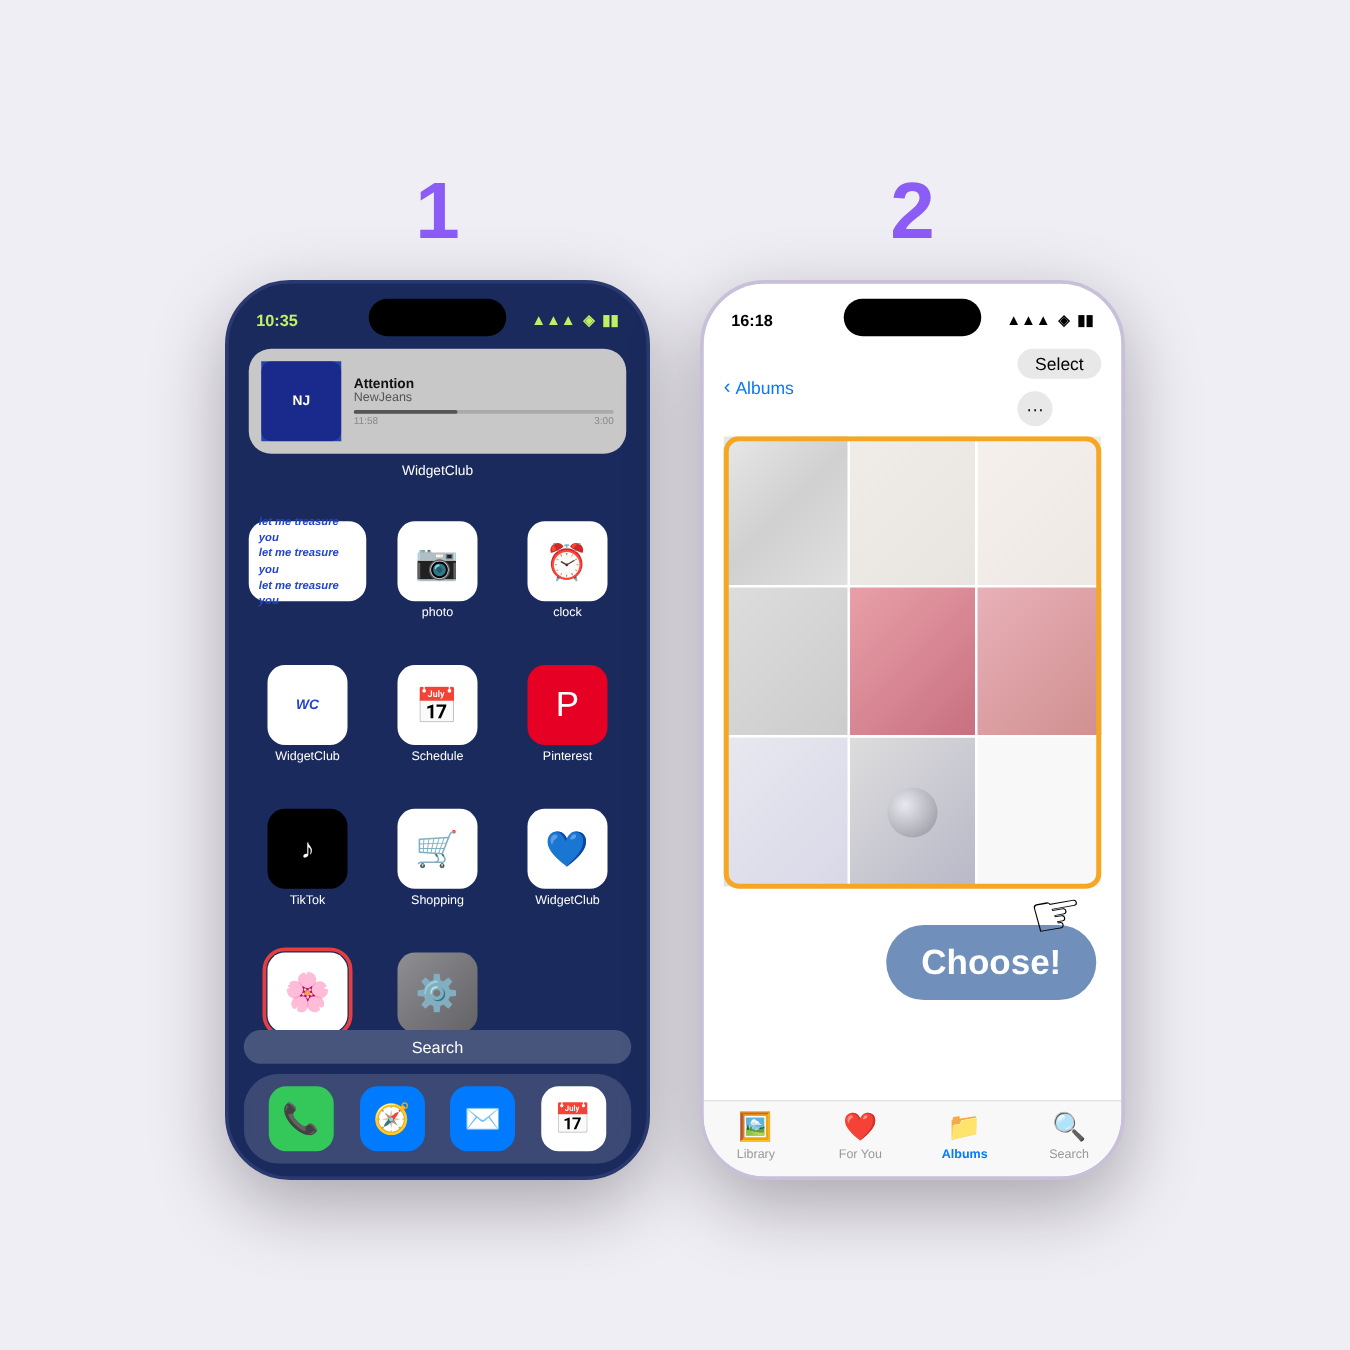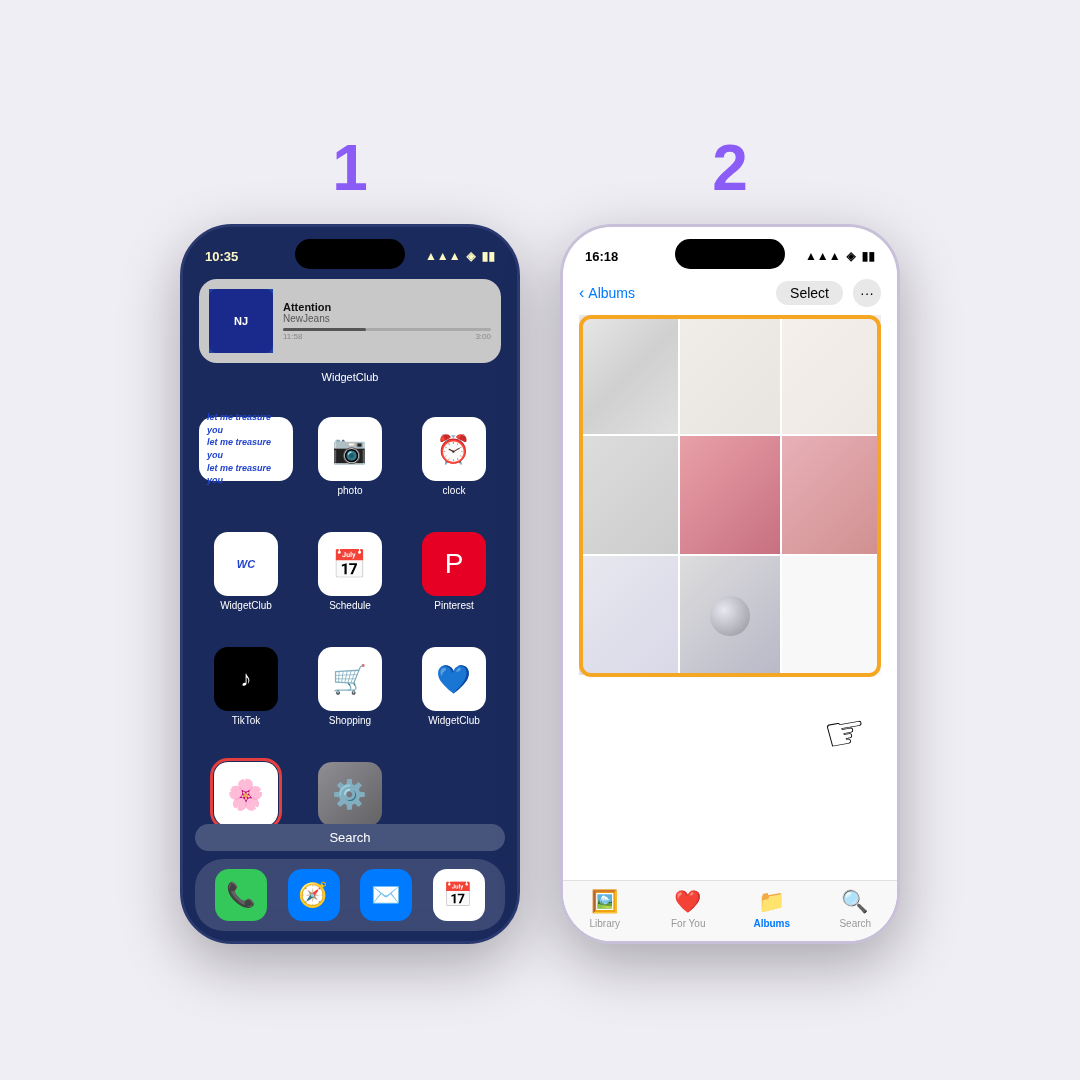--- a/index.html
+++ b/index.html
@@ -71,21 +71,21 @@
       background: #1a2a5c;
       display: flex;
       flex-direction: column;
       padding: 0;
     }
     .status-bar-1 {
       display: flex;
       justify-content: space-between;
       align-items: center;
       padding: 14px 22px 0;
-      color: #fef9c3;
+      color: #bef264;
       font-size: 13px;
       font-weight: 600;
       height: 44px;
     }
     .status-icons {
       display: flex;
       gap: 6px;
       align-items: center;
       font-size: 12px;
     }
@@ -290,21 +290,21 @@
     .nav-back {
       display: flex;
       align-items: center;
       gap: 4px;
       color: #007AFF;
       font-size: 14px;
     }
     .nav-actions {
       display: flex;
       gap: 10px;
-      align-items: center;
+      flex-direction: column;
     }
     .select-btn {
       background: #e8e8e8;
       border-radius: 14px;
       padding: 4px 14px;
       font-size: 14px;
       color: #000;
       font-weight: 500;
     }
     .more-btn {
@@ -576,20 +576,23 @@
               </div>
             </div>
             <div class="photo-cell photo-white"></div>
           </div>
           <div class="orange-border"></div>
 
           <div style="position:absolute;bottom:120px;right:30px;z-index:12;">
             <span style="font-size:48px;display:block;transform:rotate(-10deg);">☞</span>
           </div>
 
+          <div class="choose-bubble">
+            <span>Choose!</span>
+          </div>
         </div>
 
         <div class="bottom-tabs">
           <div class="tab-item">
             <span class="tab-icon">🖼️</span>
             <span class="tab-label">Library</span>
           </div>
           <div class="tab-item">
             <span class="tab-icon">❤️</span>
             <span class="tab-label">For You</span>

